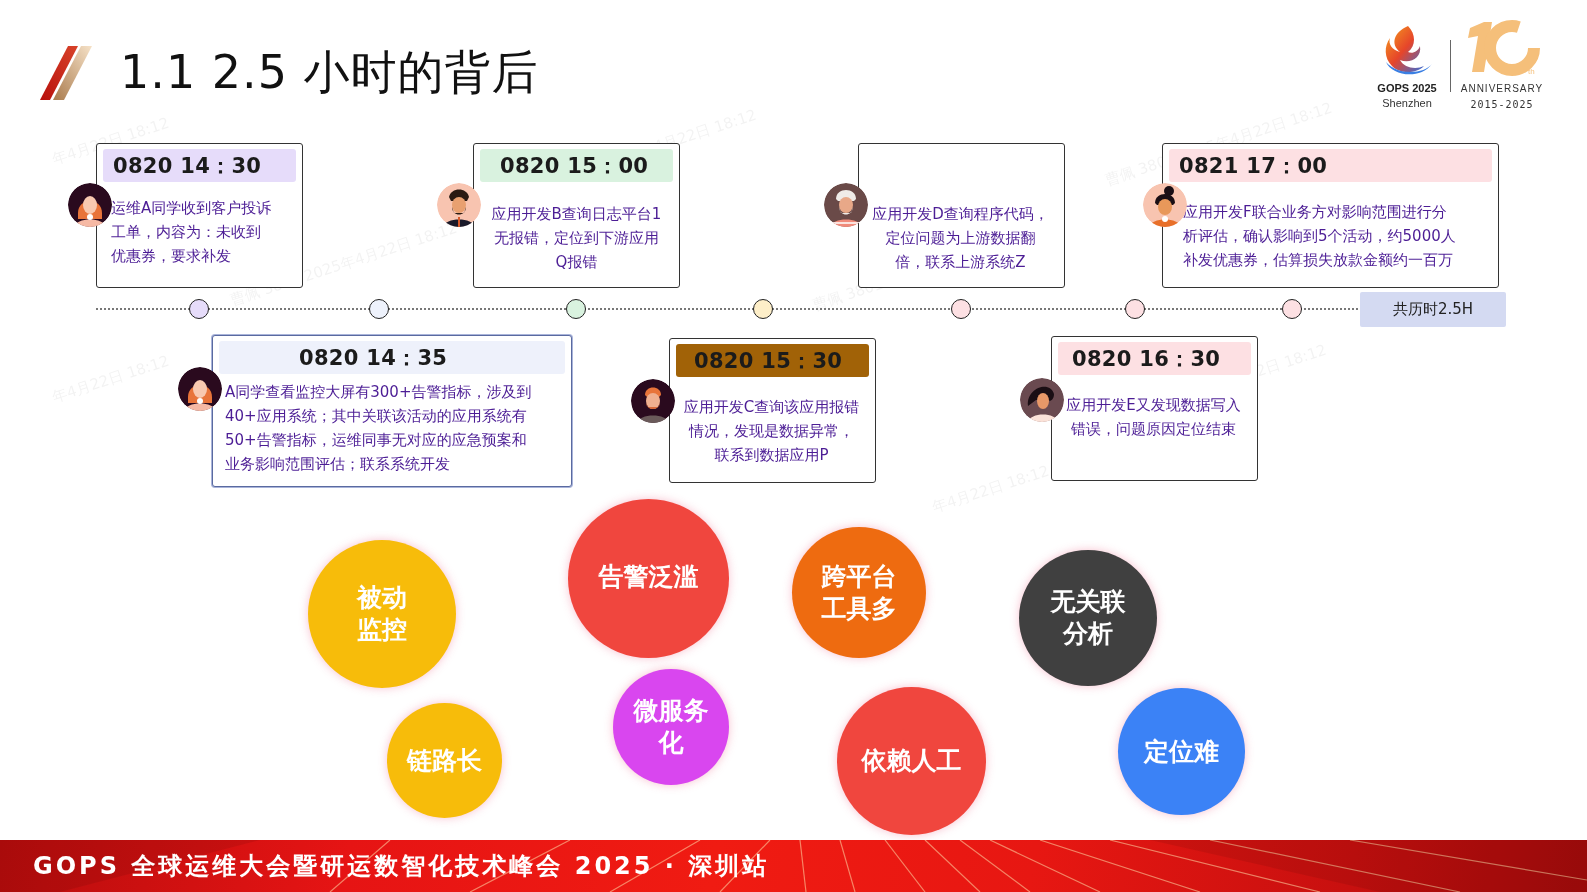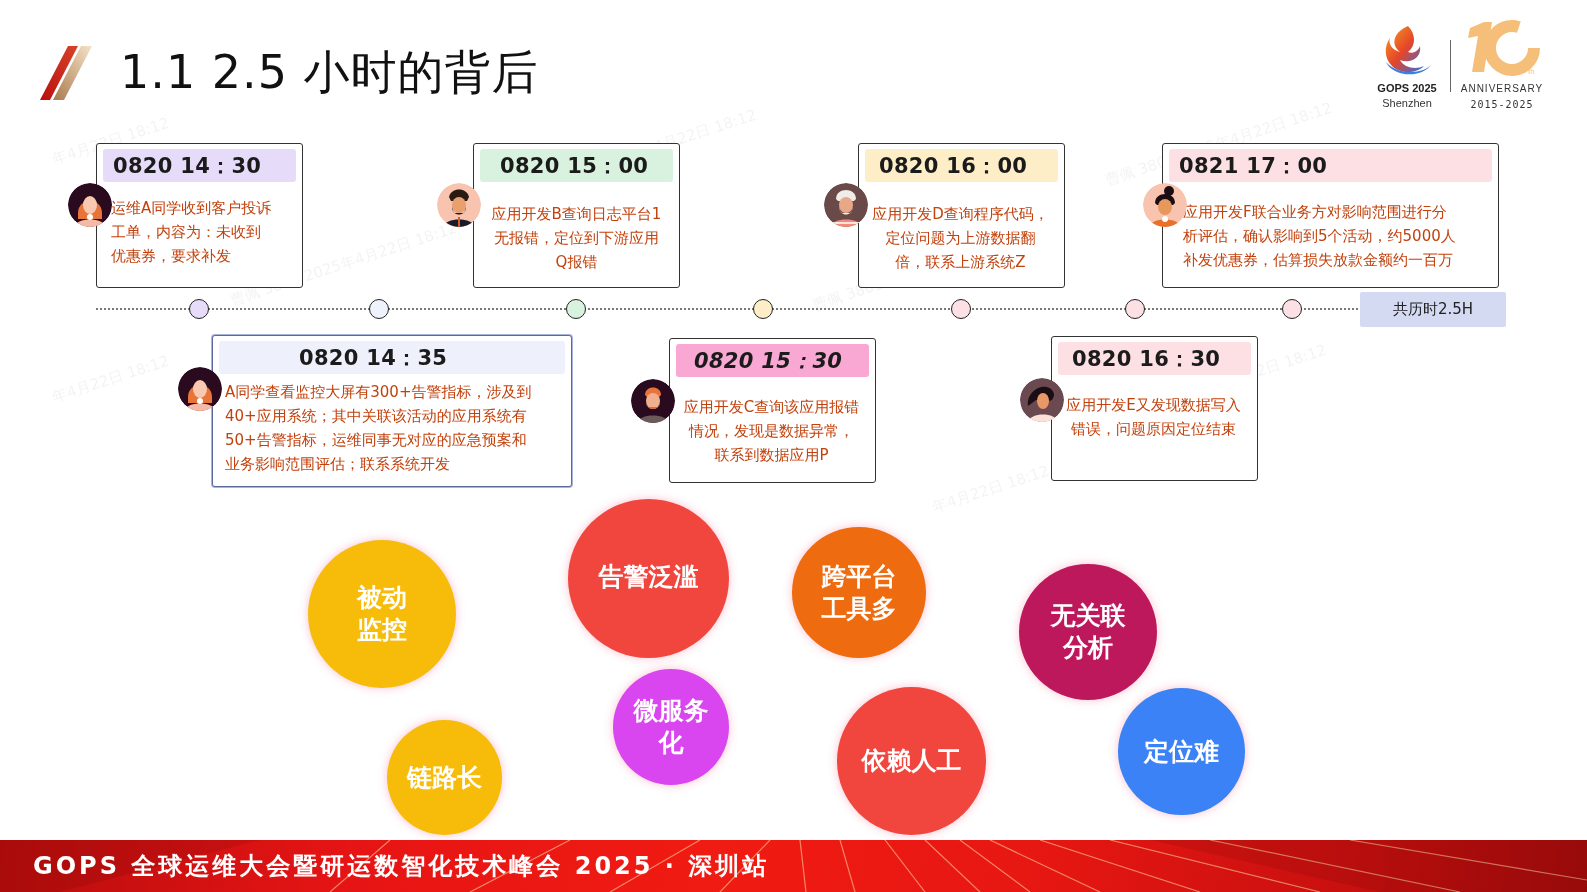--- a/index.html
+++ b/index.html
@@ -22,21 +22,21 @@
 
     
     .timeline-line { position: absolute; left: 96px; top: 308px; width: 1266px; height: 0; border-top: 2px dotted #777; }
     .node { position: absolute; width: 20px; height: 20px; border: 1.6px solid #222; border-radius: 50%; top: 299px; }
 
     .total-badge { position: absolute; left: 1360px; top: 292px; width: 146px; height: 35px; background: #d4daf2; border-radius: 2px; font-size: 15px; color: #222; display: flex; align-items: center; justify-content: center; }
 
     .card { position: absolute; background: #fff; border: 1.6px solid #333; border-radius: 3px; }
     .card.highlight { border-color: #5a6aa0; box-shadow: 0 0 0 1px #a9b4da; }
     .card-head { position: absolute; left: 6px; top: 5px; right: 6px; height: 33px; border-radius: 3px; font-size: 21px; font-weight: 700; color: #1b1b1b; display: flex; align-items: center; padding-left: 10px; font-family: "DejaVu Sans", sans-serif; letter-spacing: 0.3px; }
-    .card-body { position: absolute; left: 14px; right: 8px; top: 48px; font-size: 15px; line-height: 24px; color: #c2410c; }
+    .card-body { position: absolute; left: 14px; right: 8px; top: 48px; font-size: 15px; line-height: 24px; color: #4c1d95; }
     .card-body.center { text-align: center; left: 8px; }
 
     .avatar { position: absolute; width: 44px; height: 44px; border-radius: 50%; overflow: hidden; }
 
     
     .bubble { position: absolute; border-radius: 50%; display: flex; align-items: center; justify-content: center; text-align: center; color: #fff; font-weight: 700; font-size: 25px; line-height: 32px; box-shadow: 0 0 10px rgba(240,120,150,0.45); }
     .bubble span { display: block; }
 
     
     .footer { position: absolute; left: 0; top: 840px; width: 1587px; height: 52px; overflow: hidden;
@@ -150,37 +150,36 @@
 <svg class="avatar" style="left:437px;top:183px;" viewBox="0 0 44 44">
   <circle cx="22" cy="22" r="22" fill="#f8c4b0"></circle>
   <path d="M12 14 C14 4 30 4 32 14 L30 18 L14 18 Z" fill="#2a1a12"></path>
   <ellipse cx="22" cy="22" rx="7" ry="8" fill="#e8a070"></ellipse>
   <path d="M15 24 C15 34 29 34 29 24 L27 30 L17 30 Z" fill="#2a1a12"></path>
   <path d="M6 44 C8 34 36 34 38 44 Z" fill="#1a1a2a"></path>
   <rect x="21" y="34" width="2" height="10" fill="#d85a2a"></rect>
 </svg>
 
 <div class="card" style="left:669px;top:338px;width:207px;height:145px;">
-  <div class="card-head" style="background:#f9a8d4;padding-left:18px;font-style:italic;">0820 15：30</div>
+  <div class="card-head" style="background:#a16207;padding-left:18px;">0820 15：30</div>
   <div class="card-body center" style="left:2px;right:4px;top:56px;">
     <div>应用开发C查询该应用报错</div>
     <div>情况，发现是数据异常，</div>
     <div>联系到数据应用P</div>
   </div>
 </div>
 <svg class="avatar" style="left:631px;top:379px;" viewBox="0 0 44 44">
   <circle cx="22" cy="22" r="22" fill="#2a0a1e"></circle>
   <path d="M14 16 C14 6 30 6 30 16 L28 18 L16 18 Z" fill="#e8743a"></path>
   <ellipse cx="22" cy="22" rx="7" ry="8" fill="#f0b090"></ellipse>
   <path d="M15 24 C16 32 28 32 29 24 L27 28 L17 28 Z" fill="#d86a3a"></path>
   <path d="M6 44 C8 34 36 34 38 44 Z" fill="#6a5a5a"></path>
 </svg>
 
 <div class="card" style="left:858px;top:143px;width:207px;height:145px;">
-  <div class="card-head" style="background:#fdeec8;padding-left:14px;">0820 16：00</div>
   <div class="card-body center" style="left:2px;right:4px;top:58px;">
     <div>应用开发D查询程序代码，</div>
     <div>定位问题为上游数据翻</div>
     <div>倍，联系上游系统Z</div>
   </div>
 </div>
 <svg class="avatar" style="left:824px;top:183px;" viewBox="0 0 44 44">
   <circle cx="22" cy="22" r="22" fill="#6a4a48"></circle>
   <path d="M12 16 C12 4 32 4 32 16 L30 18 L14 18 Z" fill="#f0ece8"></path>
   <ellipse cx="22" cy="22" rx="7" ry="8" fill="#e8a888"></ellipse>
@@ -230,27 +229,27 @@
   <div style="margin-top:-4px;">
       <span>告警泛滥</span>
     </div>
 </div>
 <div class="bubble" style="left:792px;top:527px;width:134px;height:131px;background:#ee6b10;">
   <div>
       <span>跨平台</span>
       <span>工具多</span>
     </div>
 </div>
-<div class="bubble" style="left:1019px;top:564px;width:138px;height:136px;background:#be185d;">
+<div class="bubble" style="left:1019px;top:550px;width:138px;height:136px;background:#404040;">
   <div>
       <span>无关联</span>
       <span>分析</span>
     </div>
 </div>
-<div class="bubble" style="left:387px;top:720px;width:115px;height:115px;background:#f7bc0a;">
+<div class="bubble" style="left:387px;top:703px;width:115px;height:115px;background:#f7bc0a;">
   <div>
       <span>链路长</span>
     </div>
 </div>
 <div class="bubble" style="left:613px;top:669px;width:116px;height:116px;background:#d946ef;">
   <div>
       <span>微服务</span>
       <span>化</span>
     </div>
 </div>

